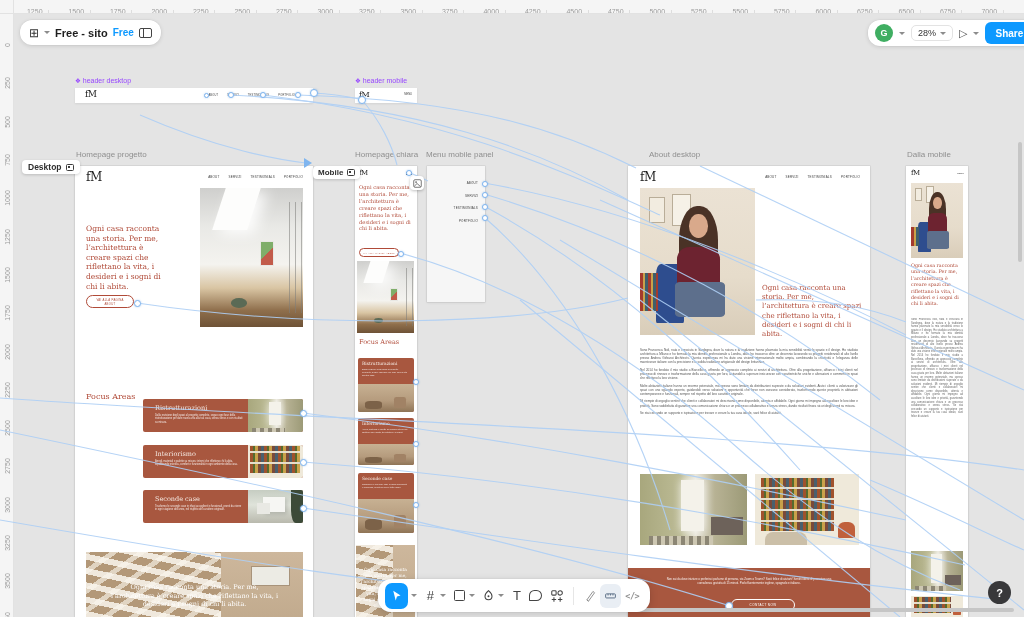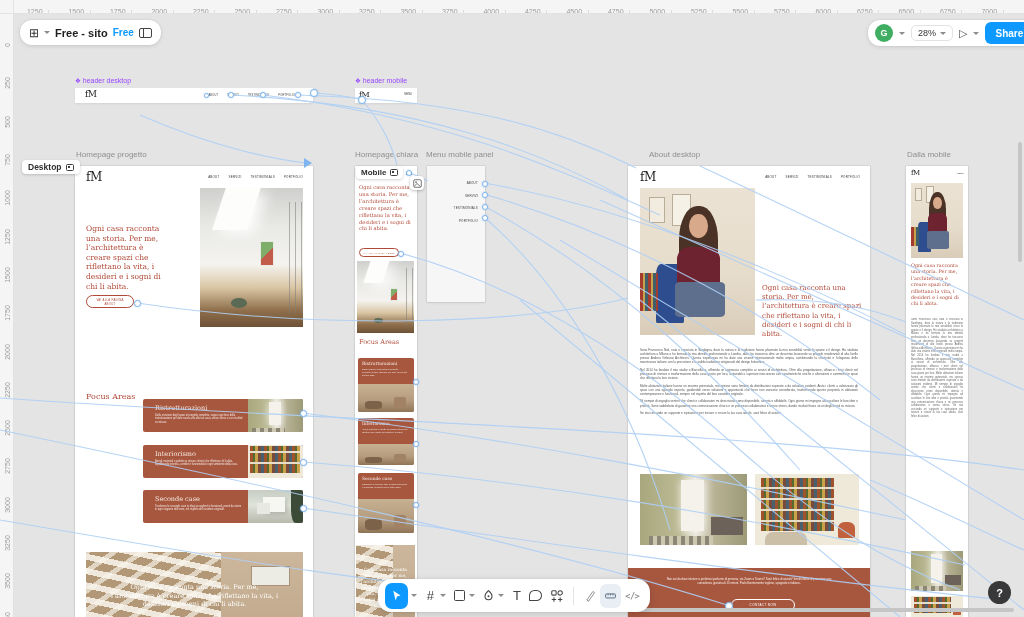--- a/index.html
+++ b/index.html
@@ -281,21 +281,21 @@
     </div>
   <div class="ph ph-mood" style="left:11px; top:386px; width:217px; height:65px;">
     <div class="papers"></div>
     <div class="wall"></div>
     <div class="win"></div>
     <div class="quote" style="left:10%; right:10%; top:48%; font-size:6.5px; line-height:8.6px;">Ogni casa racconta una storia. Per me, l’architettura è creare spazi che riflettano la vita, i desideri e i sogni di chi li abita.</div>
   </div>
 </div>
 
 <div class="frame-label" style="left:355px; top:150px;">Homepage chiara</div>
-<div class="device-badge" style="left:313px; top:166px; font-size:8px; padding:2px 5px;margin-left:43px;">
+<div class="device-badge" style="left:313px; top:166px; font-size:8px; padding:2px 5px;">
   <span>Mobile</span>
     <span class="badge-ico"></span>
 </div>
 <div class="frame" style="left:355px; top:166px; width:62px; height:451px;">
   <span class="site-logo abs" style="left:4px; top:3px; font-size:7px;">fM</span>
   <div class="abs" style="right:5px; top:6px; width:6px; height:1px; background:#444; box-shadow:0 2px 0 #444;"></div>
   <div class="hero-h abs" style="left:4px; top:18px; width:54px; font-size:5.2px; line-height:6.9px;">Ogni casa racconta una storia. Per me, l’architettura è creare spazi che riflettano la vita, i desideri e i sogni di chi li abita.</div>
   <div class="pill-btn abs" style="left:4px; top:82px; width:40px; height:9px; font-size:2.2px; letter-spacing:.3px;">VAI ALLA PAGINA ABOUT</div>
   <div class="ph ph-hero" style="left:2px; top:95px; width:57px; height:72px;">
     <div class="sky"></div>

